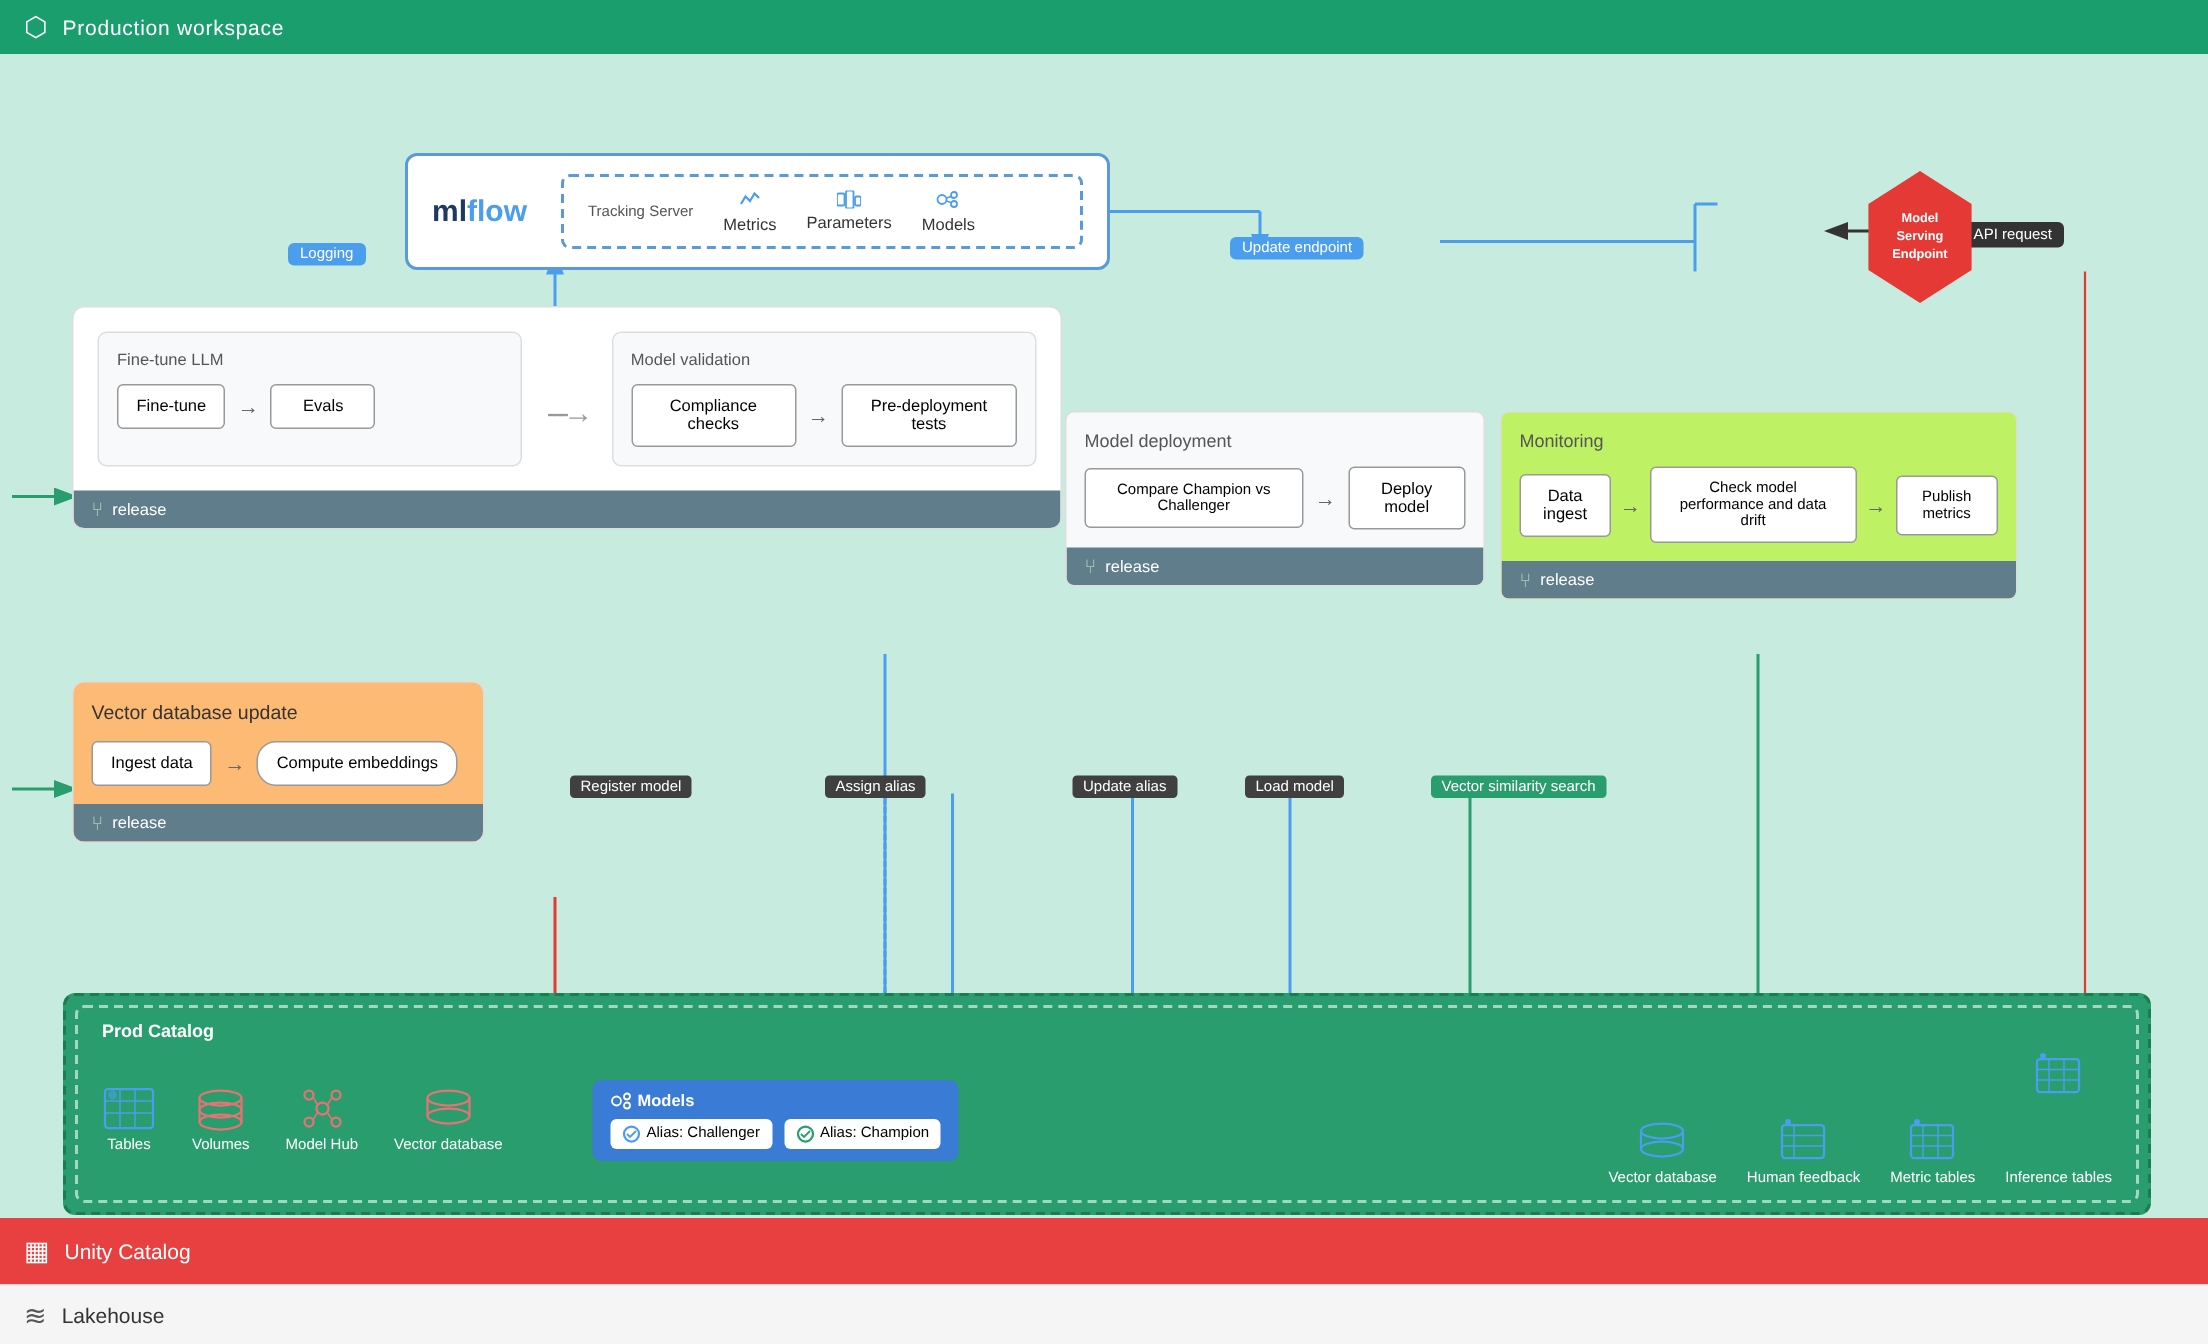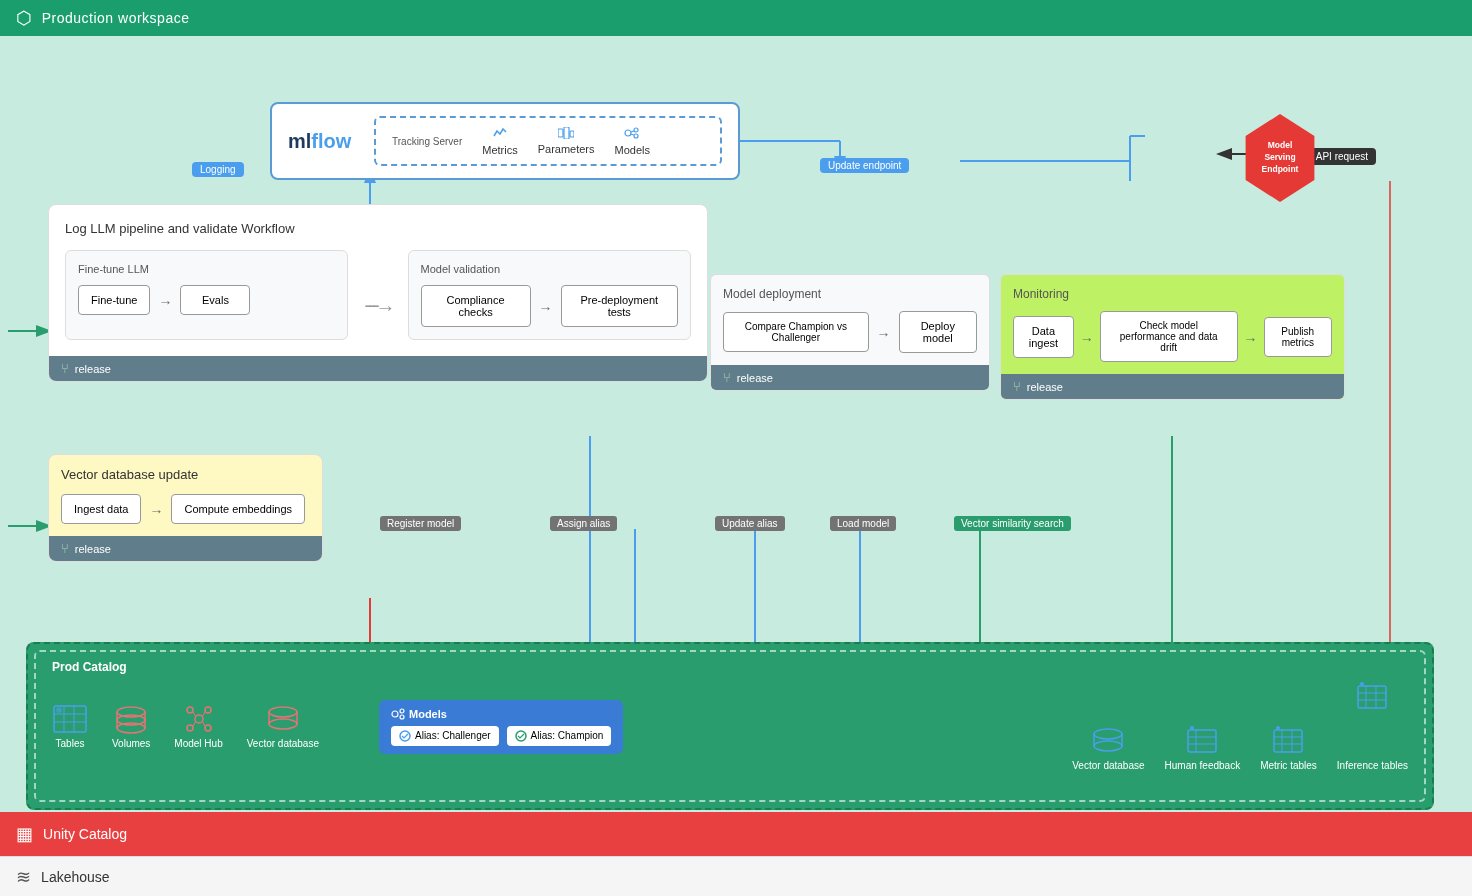--- a/index.html
+++ b/index.html
@@ -24,35 +24,35 @@
     .panel-title { font-size: 11px; color: #555; margin-bottom: 10px; }
     .panel-content { display: flex; align-items: center; gap: 8px; }
 
     
     .proc-box { background: white; border: 1px solid #999; border-radius: 4px; padding: 8px 12px; font-size: 11px; text-align: center; min-width: 70px; }
     .arrow { color: #666; font-size: 14px; }
     .section-release { background: #607d8b; padding: 5px 12px; display: flex; align-items: center; gap: 6px; border-radius: 0 0 4px 4px; }
 
     
     .tag { border-radius: 3px; padding: 2px 7px; font-size: 10px; color: white; }
-    .tag-blue { background: #737373; }
+    .tag-blue { background: #404040; }
     .tag-green { background: #2a9d6e; }
 
     
     .workflow-full { position: absolute; top: 168px; left: 48px; width: 660px; background: white; border-radius: 8px; border: 1px solid #ddd; overflow: hidden; }
     .workflow-body { padding: 16px; }
     .workflow-panels { display: flex; gap: 16px; }
 
     .deploy-full { position: absolute; top: 238px; left: 710px; width: 280px; background: #f8f9fa; border: 1px solid #ddd; border-radius: 6px; overflow: hidden; }
     .deploy-body { padding: 12px; }
 
     .monitor-full { position: absolute; top: 238px; left: 1000px; width: 345px; background: #bef264; border: 1px solid #ddd; border-radius: 6px; overflow: hidden; }
     .monitor-body { padding: 12px; }
 
-    .vector-full { position: absolute; top: 418px; left: 48px; width: 275px; background: #fef9c3; border-radius: 8px; border: 1px solid #ddd; overflow: hidden; }
+    .vector-full { position: absolute; top: 418px; left: 48px; width: 275px; background: #fdba74; border-radius: 8px; border: 1px solid #ddd; overflow: hidden; }
     .vector-body { padding: 12px; }
   </style>
 </head>
 <body>
 
 <div class="top-bar">
   <span class="top-bar-icon">⬡</span>
   <span class="top-bar-title">Production workspace</span>
 </div>
 
@@ -170,21 +170,20 @@
   <div style="position:absolute;top:78px;right:152px;width:80px;height:88px;background:#e53935;clip-path:polygon(50% 0%,93% 25%,93% 75%,50% 100%,7% 75%,7% 25%);display:flex;align-items:center;justify-content:center;">
     <div style="color:white;font-size:8.5px;font-weight:700;text-align:center;line-height:1.4;">
       <span>Model</span><br>
       <span>Serving</span><br>
       <span>Endpoint</span>
     </div>
   </div>
 
   <div class="workflow-full">
     <div class="workflow-body">
-      <div style="font-size:13px;color:#333;margin-bottom:14px;">Log LLM pipeline and validate Workflow</div>
       <div class="workflow-panels">
 
         <div class="panel" style="flex:1;">
           <div class="panel-title">Fine-tune LLM</div>
           <div class="panel-content">
             <div class="proc-box">Fine-tune</div>
             <span class="arrow">→</span>
             <div class="proc-box">Evals</div>
           </div>
         </div>
@@ -238,21 +237,21 @@
       <span style="color:white;font-size:11px;">release</span>
     </div>
   </div>
 
   <div class="vector-full">
     <div class="vector-body">
       <div style="font-size:13px;color:#333;margin-bottom:12px;">Vector database update</div>
       <div style="display:flex;align-items:center;gap:8px;">
         <div class="proc-box">Ingest data</div>
         <span class="arrow">→</span>
-        <div class="proc-box" style="min-width:90px;">Compute embeddings</div>
+        <div class="proc-box" style="min-width:90px;border-radius:13px;">Compute embeddings</div>
       </div>
     </div>
     <div class="section-release">
       <span style="color:#a8d5b5;font-size:13px;">⑂</span>
       <span style="color:white;font-size:11px;">release</span>
     </div>
   </div>
 
   <div style="position:absolute;top:480px;left:380px;">
     <span class="tag tag-blue">Register model</span>
@@ -263,21 +262,21 @@
   <div style="position:absolute;top:480px;left:715px;">
     <span class="tag tag-blue">Update alias</span>
   </div>
   <div style="position:absolute;top:480px;left:830px;">
     <span class="tag tag-blue">Load model</span>
   </div>
   <div style="position:absolute;top:480px;left:930px;padding-left:24px;">
     <span class="tag tag-green">Vector similarity search</span>
   </div>
 
-  <div style="position:absolute;bottom:2px;left:26px;right:38px;height:168px;background:#2a9d6e;border-radius:8px;border:2px dashed #1a7d4e;">
+  <div style="position:absolute;bottom:2px;left:42px;right:38px;height:148px;background:#2a9d6e;border-radius:8px;border:2px dashed #1a7d4e;">
     <div style="position:absolute;top:6px;left:6px;right:6px;bottom:6px;border:2px dashed #a0d8c0;border-radius:6px;padding:8px 16px;">
       <div style="color:white;font-size:12px;font-weight:600;margin-bottom:8px;">Prod Catalog</div>
       <div style="display:flex;align-items:center;gap:0;width:100%;">
 
         <div style="display:flex;gap:24px;align-items:flex-end;">
 
           <div style="display:flex;flex-direction:column;align-items:center;gap:4px;">
             <svg width="36" height="30">
               <rect x="2" y="2" width="32" height="26" rx="2" fill="none" stroke="#4a9eed" stroke-width="1.5"></rect>
               <line x1="2" y1="10" x2="34" y2="10" stroke="#4a9eed" stroke-width="1"></line>

